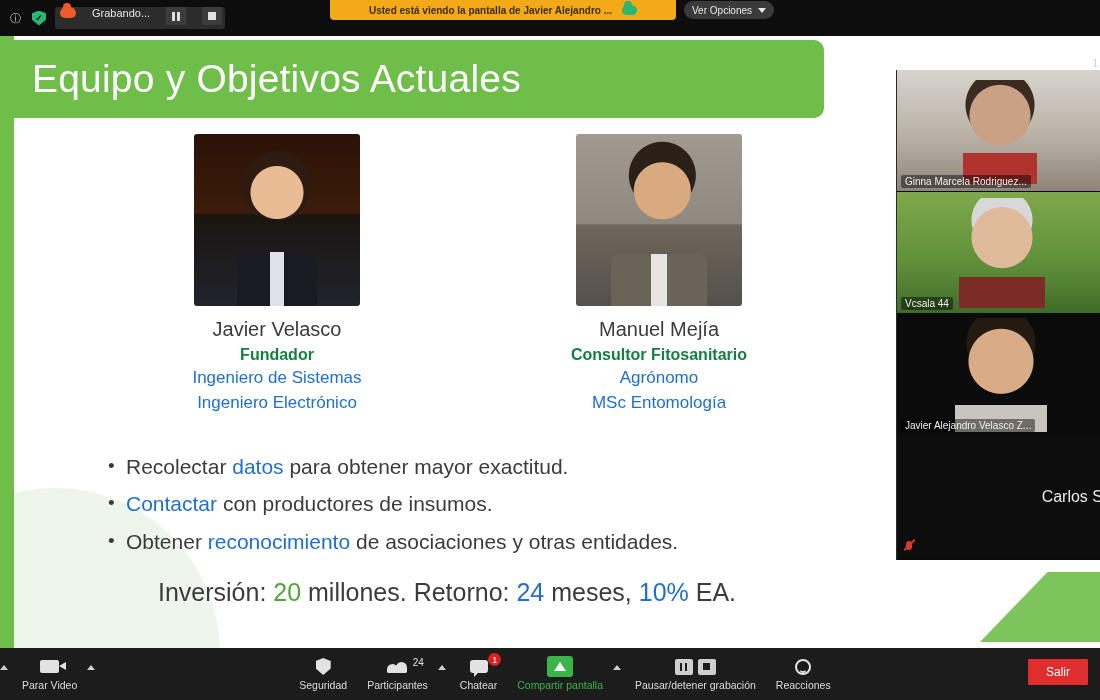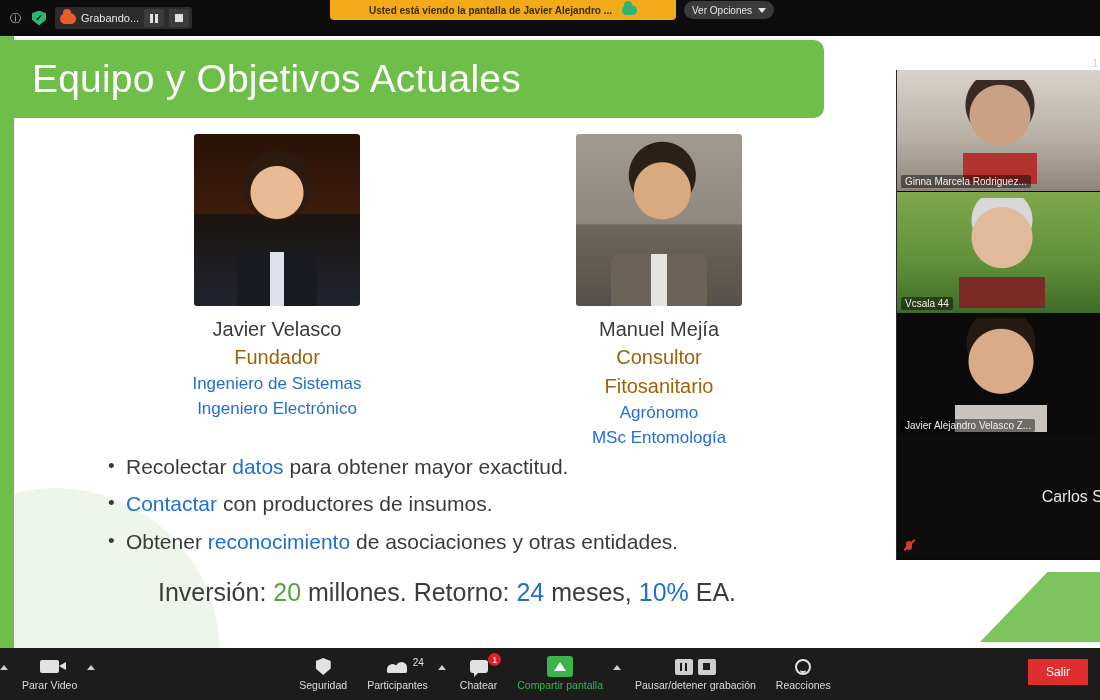--- a/index.html
+++ b/index.html
@@ -32,26 +32,26 @@
     color: #cfcfcf; font-size: 11px;
   }
   .shield {
     width: 14px; height: 15px;
     background: #2bb673;
     clip-path: polygon(50% 0%, 100% 18%, 100% 62%, 50% 100%, 0% 62%, 0% 18%);
     display: flex; align-items: center; justify-content: center;
   }
   .shield span { color: #0d0d0d; font-size: 9px; font-weight: bold; line-height: 1; }
   .rec-pill {
-    display: flex; align-items: center;
+    display: flex; 
     background: #2c2c2c;
     border-radius: 3px;
     height: 22px;
     padding: 0 3px 0 5px;
-    gap: 5px;
+    gap: 16px;
   }
   .rec-cloud {
     width: 16px; height: 11px;
     background: #f05a28;
     border-radius: 6px 6px 5px 5px;
     position: relative;
   }
   .rec-cloud::before {
     content: "";
     position: absolute;
@@ -214,21 +214,21 @@
     content:"";
     position:absolute; left:50%; top:120px;
     width: 96px; height: 58px;
     transform: translateX(-50%);
     background:
       linear-gradient(#e6e4e1 0 100%) no-repeat 50% 0 / 16px 58px,
       linear-gradient(#6b6258 0 100%);
     border-radius: 8px 8px 0 0;
   }
   .p-name { font-size: 20px; color: #3b3b3b; line-height: 1.35; }
-  .p-role { font-size: 20px; color: #a16207; line-height: 1.45; }
+  .p-role { font-size: 16px; color: #15803d; line-height: 1.45; font-weight: bold; }
   .p-detail { font-size: 17px; color: #1f6fd0; line-height: 1.45; }
 
   .bullets {
     position: absolute;
     left: 108px; top: 418px;
     width: 760px;
   }
   .bullet {
     display: flex; align-items: flex-start;
     font-size: 21px; color: #3b3b3b;

